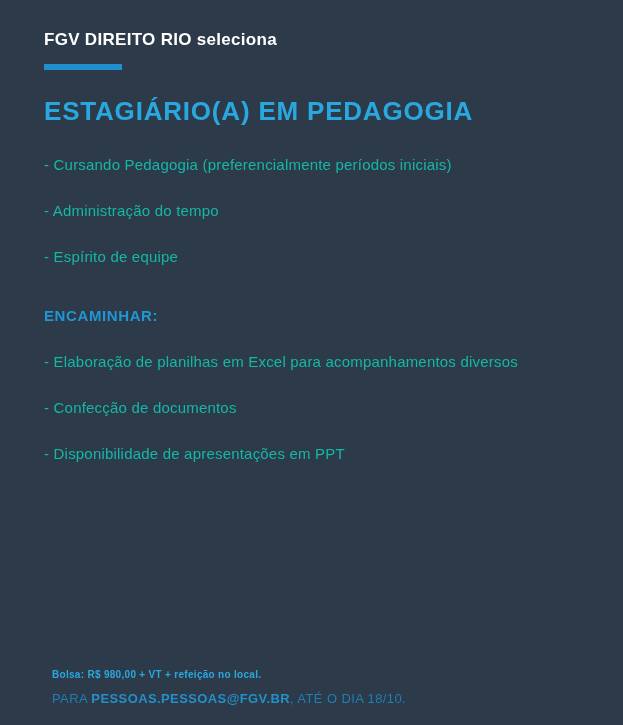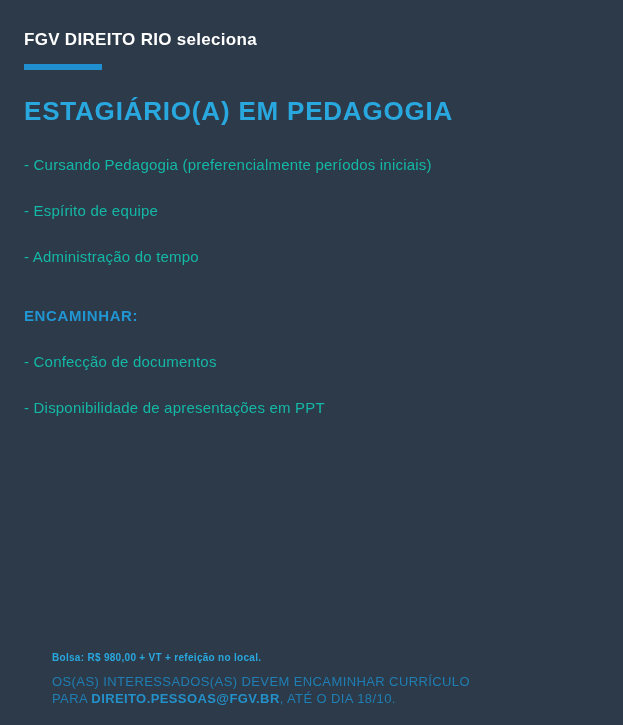--- a/index.html
+++ b/index.html
@@ -11,21 +11,21 @@
     width: 623px;
     height: 725px;
     background: #2d3a49;
     font-family: "Liberation Sans", sans-serif;
     overflow: hidden;
   }
   .flyer {
     position: relative;
     width: 580px;
     height: 725px;
-    padding: 30px 40px 0 24px;
+    padding: 30px 40px 0 44px;
   }
   .header-title {
     margin: 0;
     font-size: 17px;
     font-weight: bold;
     color: #ffffff;
     letter-spacing: 0.3px;
   }
   .accent-underline {
     width: 78px;
@@ -86,26 +86,26 @@
 
 <div class="flyer">
 
   <h1 class="header-title">FGV DIREITO RIO seleciona</h1>
 
   <div class="accent-underline"></div>
 
   <h2 class="position-title">ESTAGIÁRIO(A) EM PEDAGOGIA</h2>
 
   <p class="item">- Cursando Pedagogia (preferencialmente períodos iniciais)</p>
+  <p class="item">- Administração do tempo</p>
   <p class="item">- Espírito de equipe</p>
-  <p class="item">- Administração do tempo</p>
 
   <h3 class="section-heading atividades">ENCAMINHAR:</h3>
+  <p class="item">- Elaboração de planilhas em Excel para acompanhamentos diversos</p>
   <p class="item">- Confecção de documentos</p>
   <p class="item">- Disponibilidade de apresentações em PPT</p>
 
   <div class="footer">
     <p class="stipend">Bolsa: R$ 980,00 + VT + refeição no local.</p>
-    <p class="apply-line">OS(AS) INTERESSADOS(AS) DEVEM ENCAMINHAR CURRÍCULO</p>
-    <p class="apply-line"><span>PARA </span><span class="email">DIREITO.PESSOAS@FGV.BR</span><span>, ATÉ O DIA 18/10.</span></p>
+    <p class="apply-line"><span>PARA </span><span class="email">PESSOAS.PESSOAS@FGV.BR</span><span>, ATÉ O DIA 18/10.</span></p>
   </div>
 
 </div>
 
 </body></html>

